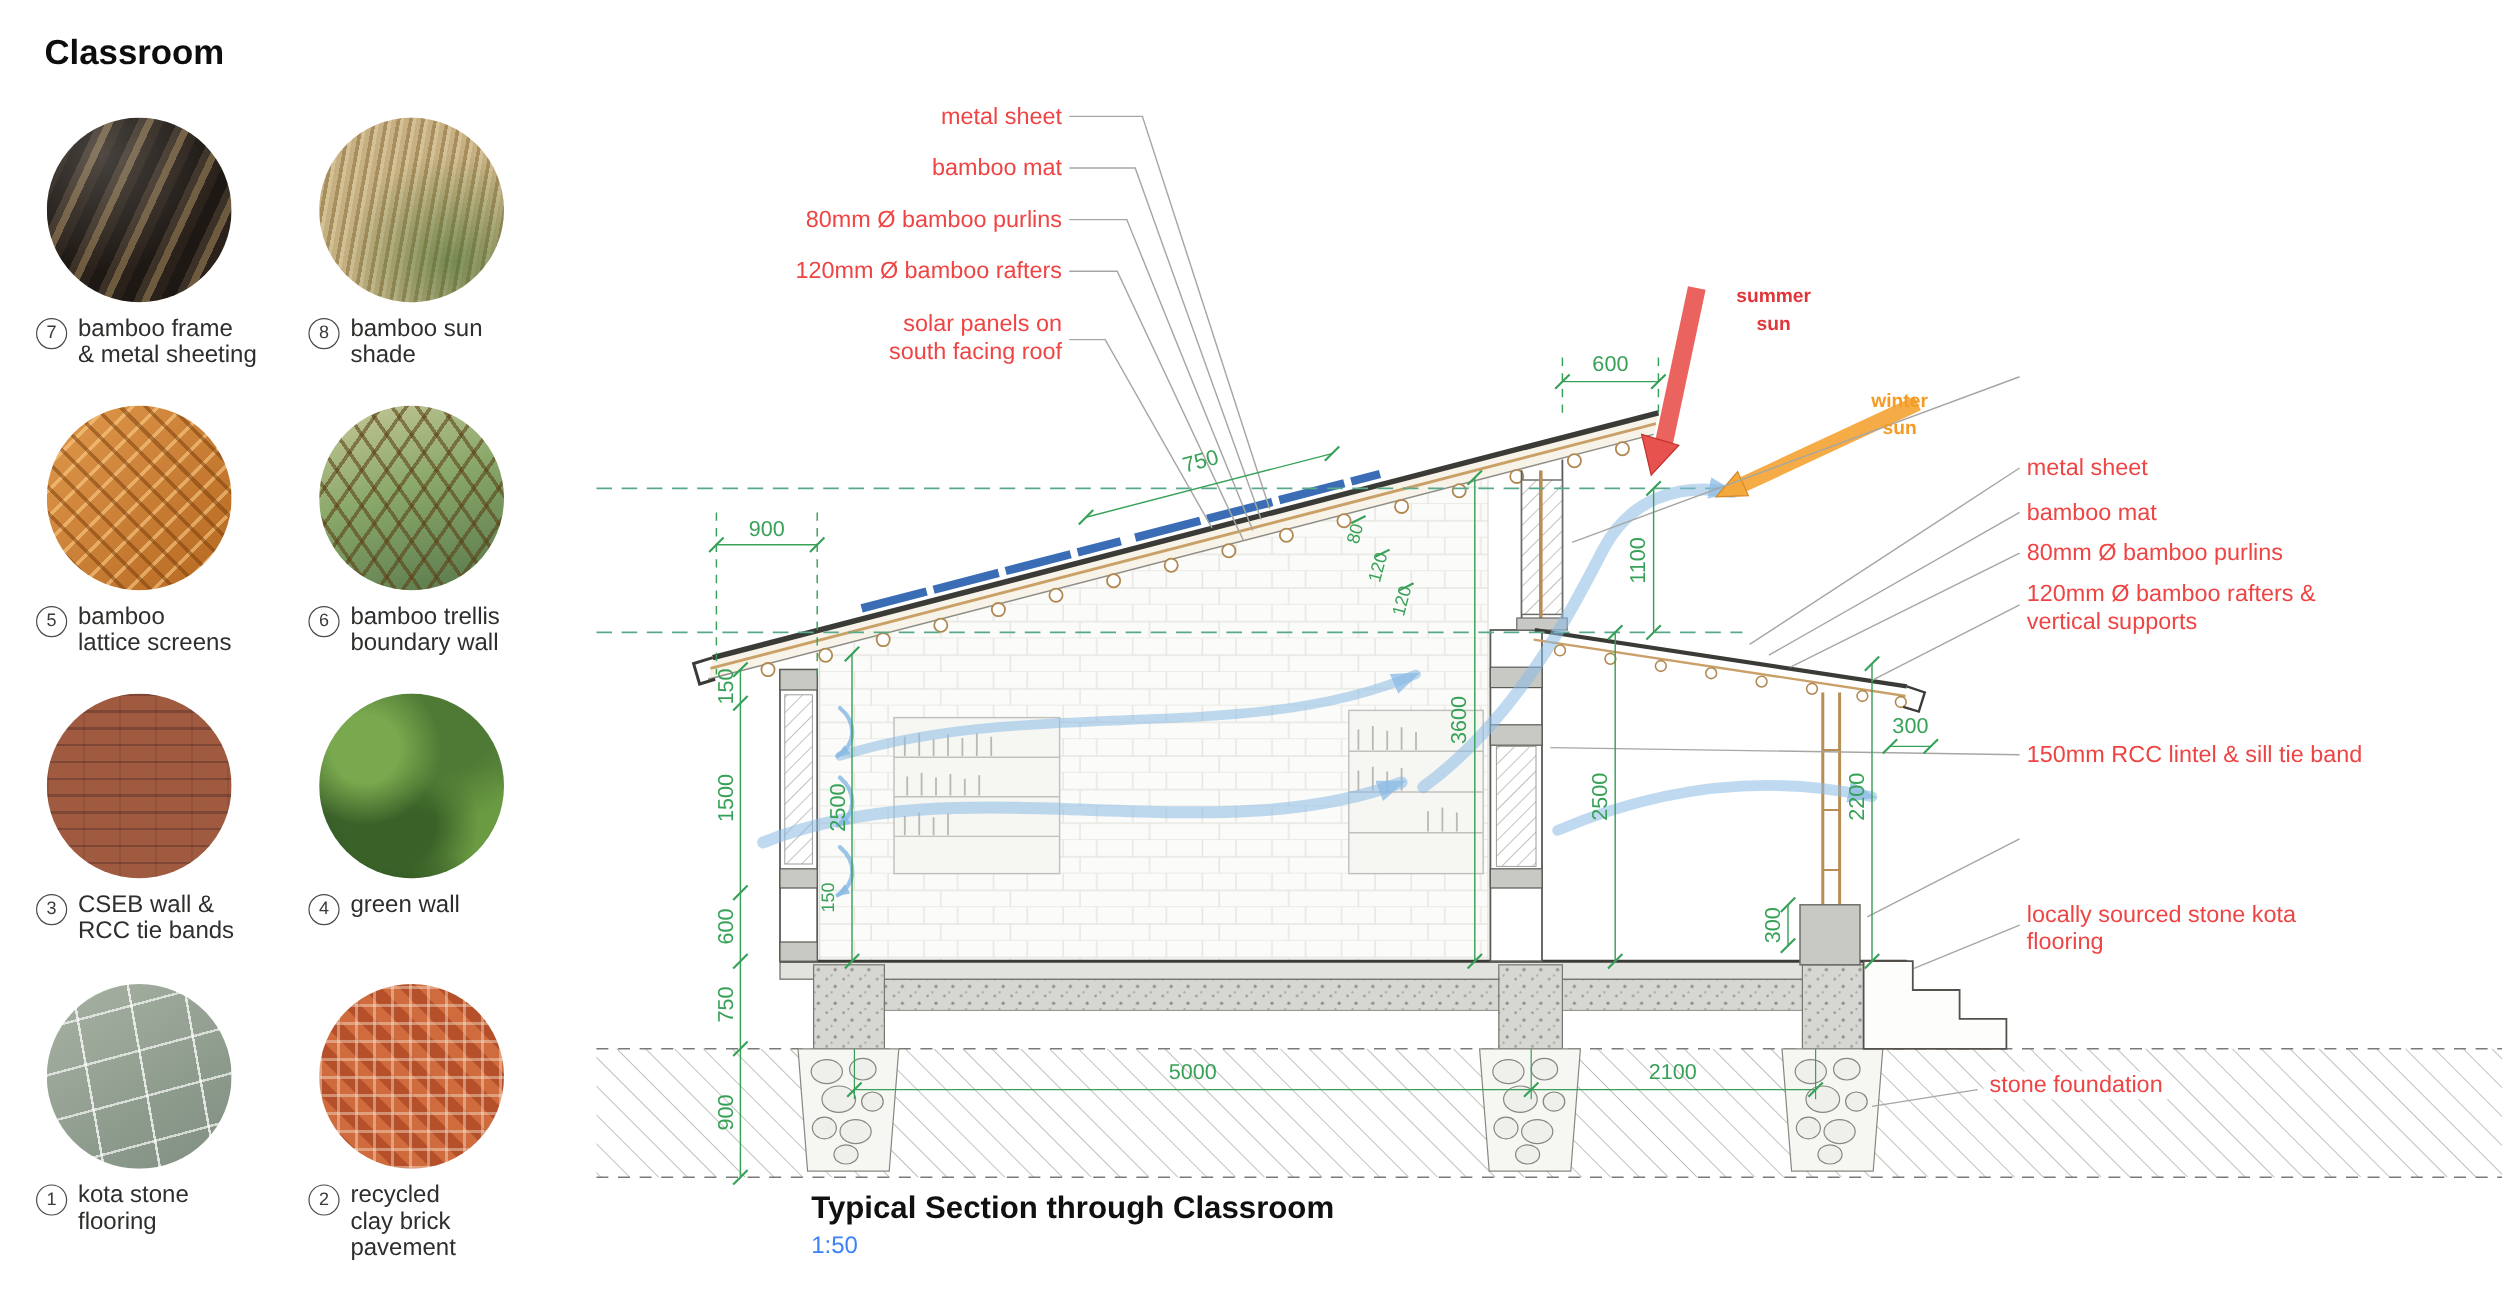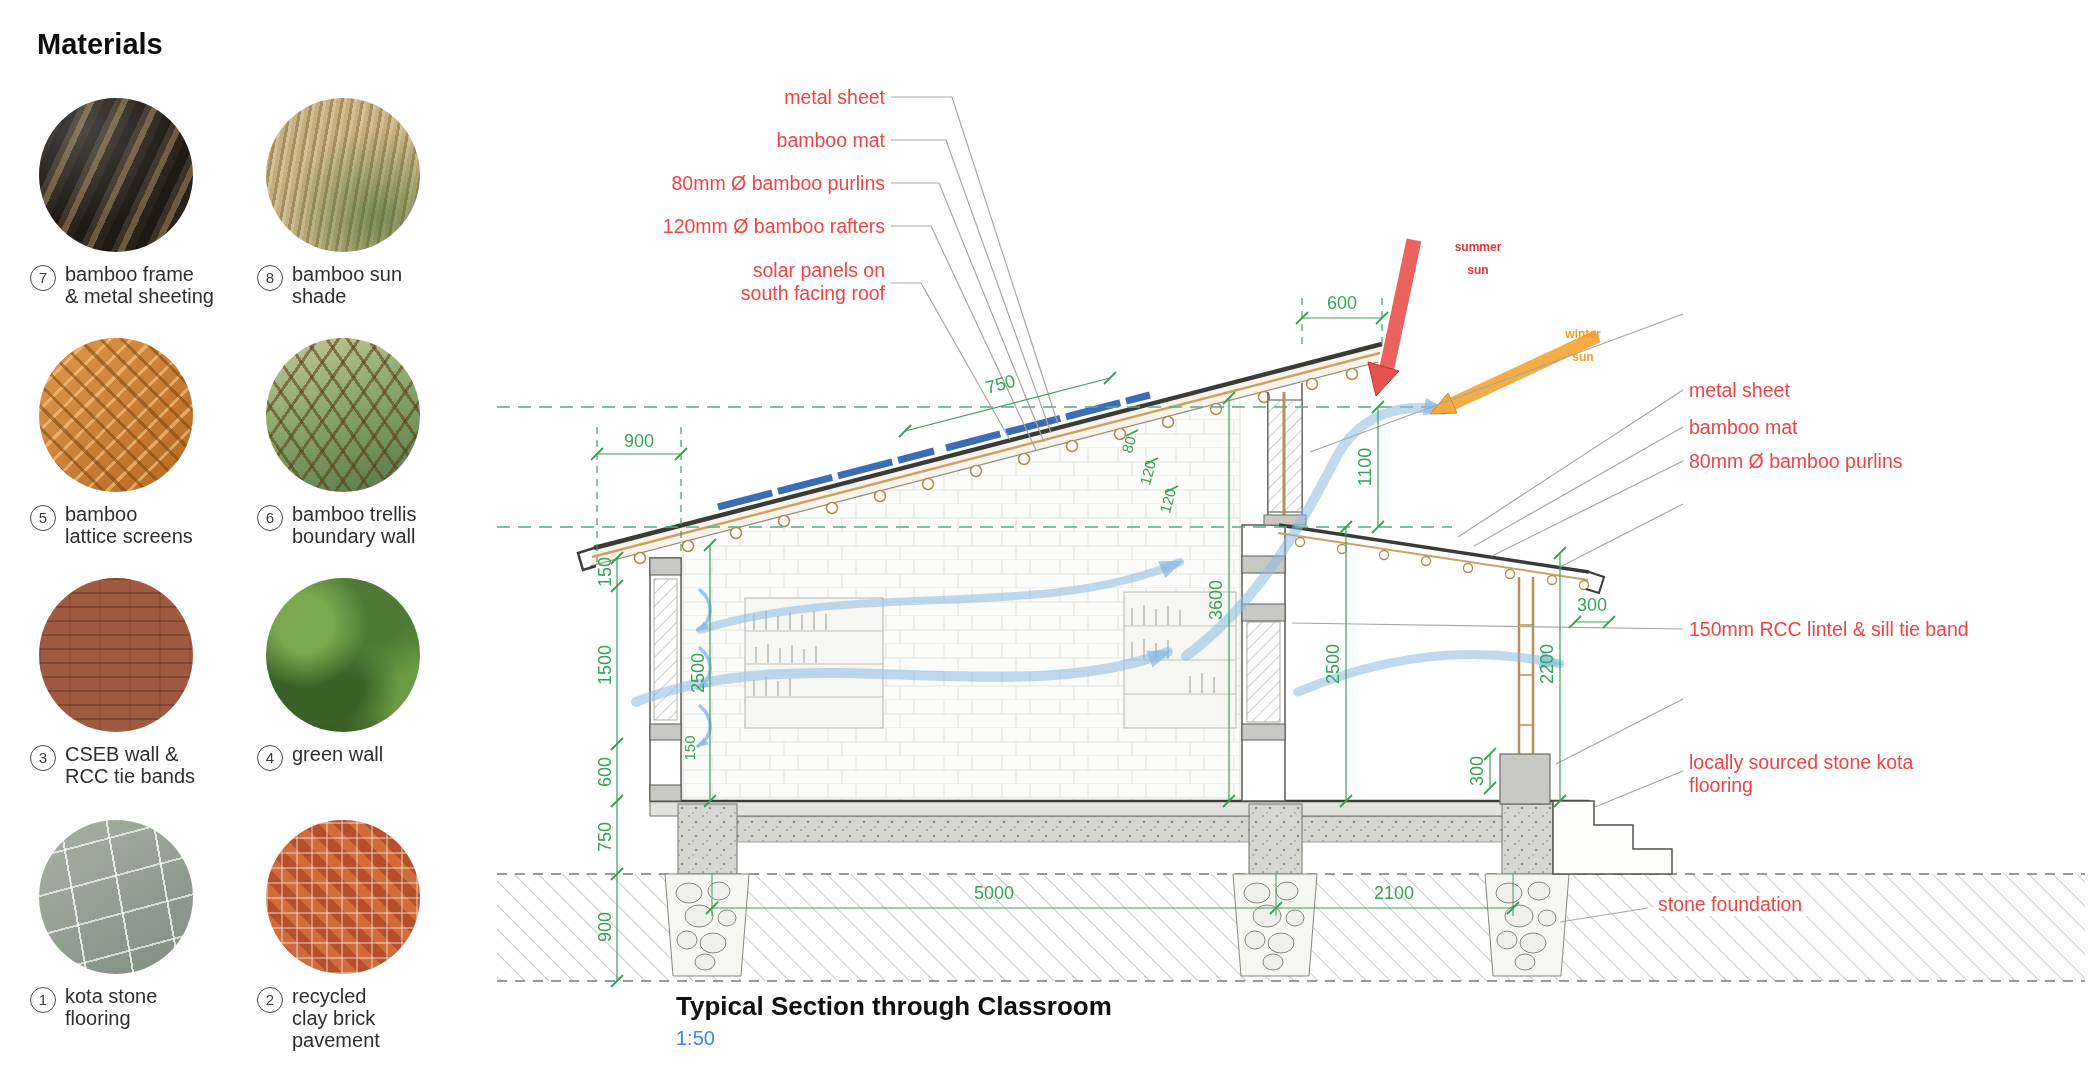--- a/index.html
+++ b/index.html
@@ -17,34 +17,34 @@
   .photo-shade8{background:radial-gradient(circle at 72% 78%, rgba(55,105,45,.55), transparent 55%),repeating-linear-gradient(100deg,rgba(201,177,131,.9) 0 4px,rgba(167,140,92,.9) 4px 7px,rgba(216,196,154,.9) 7px 10px),linear-gradient(#b5a070,#8a9a60)}
   .photo-lattice5{background:repeating-linear-gradient(45deg,rgba(120,60,10,.5) 0 3px,transparent 3px 15px),repeating-linear-gradient(-45deg,rgba(255,210,140,.55) 0 3px,transparent 3px 15px),linear-gradient(135deg,#e09a4e,#b5661f)}
   .photo-trellis6{background:repeating-linear-gradient(55deg,rgba(90,60,20,.55) 0 3px,transparent 3px 17px),repeating-linear-gradient(-55deg,rgba(90,60,20,.55) 0 3px,transparent 3px 17px),linear-gradient(160deg,#c8c89a 0%,#8aa86a 45%,#55754a 100%)}
   .photo-cseb3{background:repeating-linear-gradient(90deg,rgba(0,0,0,.08) 0 2px,transparent 2px 30px),repeating-linear-gradient(0deg,#a05a40 0 12px,#7e4634 12px 14px)}
   .photo-green4{background:radial-gradient(circle at 25% 30%,#7aa84e 0 18%,transparent 40%),radial-gradient(circle at 70% 20%,#4e7a35 0 20%,transparent 45%),radial-gradient(circle at 40% 70%,#3a6228 0 25%,transparent 50%),radial-gradient(circle at 80% 65%,#6a9a42 0 22%,transparent 48%),linear-gradient(#55803c,#2e4f22)}
   .photo-kota1{background:repeating-linear-gradient(80deg,rgba(255,255,255,.75) 0 2px,transparent 2px 46px),repeating-linear-gradient(-15deg,rgba(255,255,255,.65) 0 2px,transparent 2px 38px),linear-gradient(145deg,#a8b2a4,#8e9c8e 60%,#7e8e80)}
   .photo-brick2{background:repeating-linear-gradient(90deg,rgba(245,225,205,.45) 0 2px,transparent 2px 15px),repeating-linear-gradient(0deg,rgba(245,225,205,.45) 0 2px,transparent 2px 15px),repeating-linear-gradient(45deg,#b5502a 0 11px,#cf6b3c 11px 22px)}
   .co{position:absolute;font-size:19.5px;line-height:23px;color:#ef4444;white-space:pre-line}
   .co-l{text-align:right}
   .bgw{background:#fff;padding:0 5px}
-  .sun{position:absolute;width:110px;font-weight:bold;font-size:12px;line-height:23px;white-space:pre-line;text-align:center}
+  .sun{position:absolute;width:110px;font-weight:bold;font-size:16px;line-height:23px;white-space:pre-line;text-align:center}
   .sun-summer{color:#e0363a}
   .sun-winter{color:#f59a23}
   .title{position:absolute;left:676px;top:991px;font-size:26px;font-weight:bold;color:#101010}
   .subtitle{position:absolute;left:676px;top:1027px;font-size:20px;color:#3b82f6}
   .dim{font-size:18px;fill:#38a158;font-family:"Liberation Sans",sans-serif;text-anchor:middle}
   .dim15{font-size:15px}
 </style>
 </head>
 <body>
 
 <div class="canvas">
 
-  <h2 class="heading">Materials</h2>
+  <h2 class="heading">Classroom</h2>
 
   <div class="mat-item" style="left:6px;top:98px">
     <div class="photo photo-frame7"></div>
     <div class="mat-label">
       <span class="badge">7</span>
       <span class="mat-text">bamboo frame
 &amp; metal sheeting</span>
     </div>
   </div>
   <div class="mat-item" style="left:233px;top:98px">
@@ -378,20 +378,22 @@
   <div class="co co-l" style="right:1209px;top:86px">metal sheet</div>
   <div class="co co-l" style="right:1209px;top:129px">bamboo mat</div>
   <div class="co co-l" style="right:1209px;top:172px">80mm Ø bamboo purlins</div>
   <div class="co co-l" style="right:1209px;top:215px">120mm Ø bamboo rafters</div>
   <div class="co co-l" style="right:1209px;top:259px">solar panels on
 south facing roof</div>
 
   <div class="co" style="left:1689px;top:379px">metal sheet</div>
   <div class="co" style="left:1689px;top:416px">bamboo mat</div>
   <div class="co" style="left:1689px;top:450px">80mm Ø bamboo purlins</div>
+  <div class="co" style="left:1689px;top:484px">120mm Ø bamboo rafters &amp;
+vertical supports</div>
   <div class="co" style="left:1689px;top:618px">150mm RCC lintel &amp; sill tie band</div>
   <div class="co" style="left:1689px;top:751px">locally sourced stone kota
 flooring</div>
   <div class="co bgw" style="left:1653px;top:893px">stone foundation</div>
 
   <div class="sun sun-summer" style="left:1423px;top:236px">summer
 sun</div>
   <div class="sun sun-winter" style="left:1528px;top:323px">winter
 sun</div>
 

